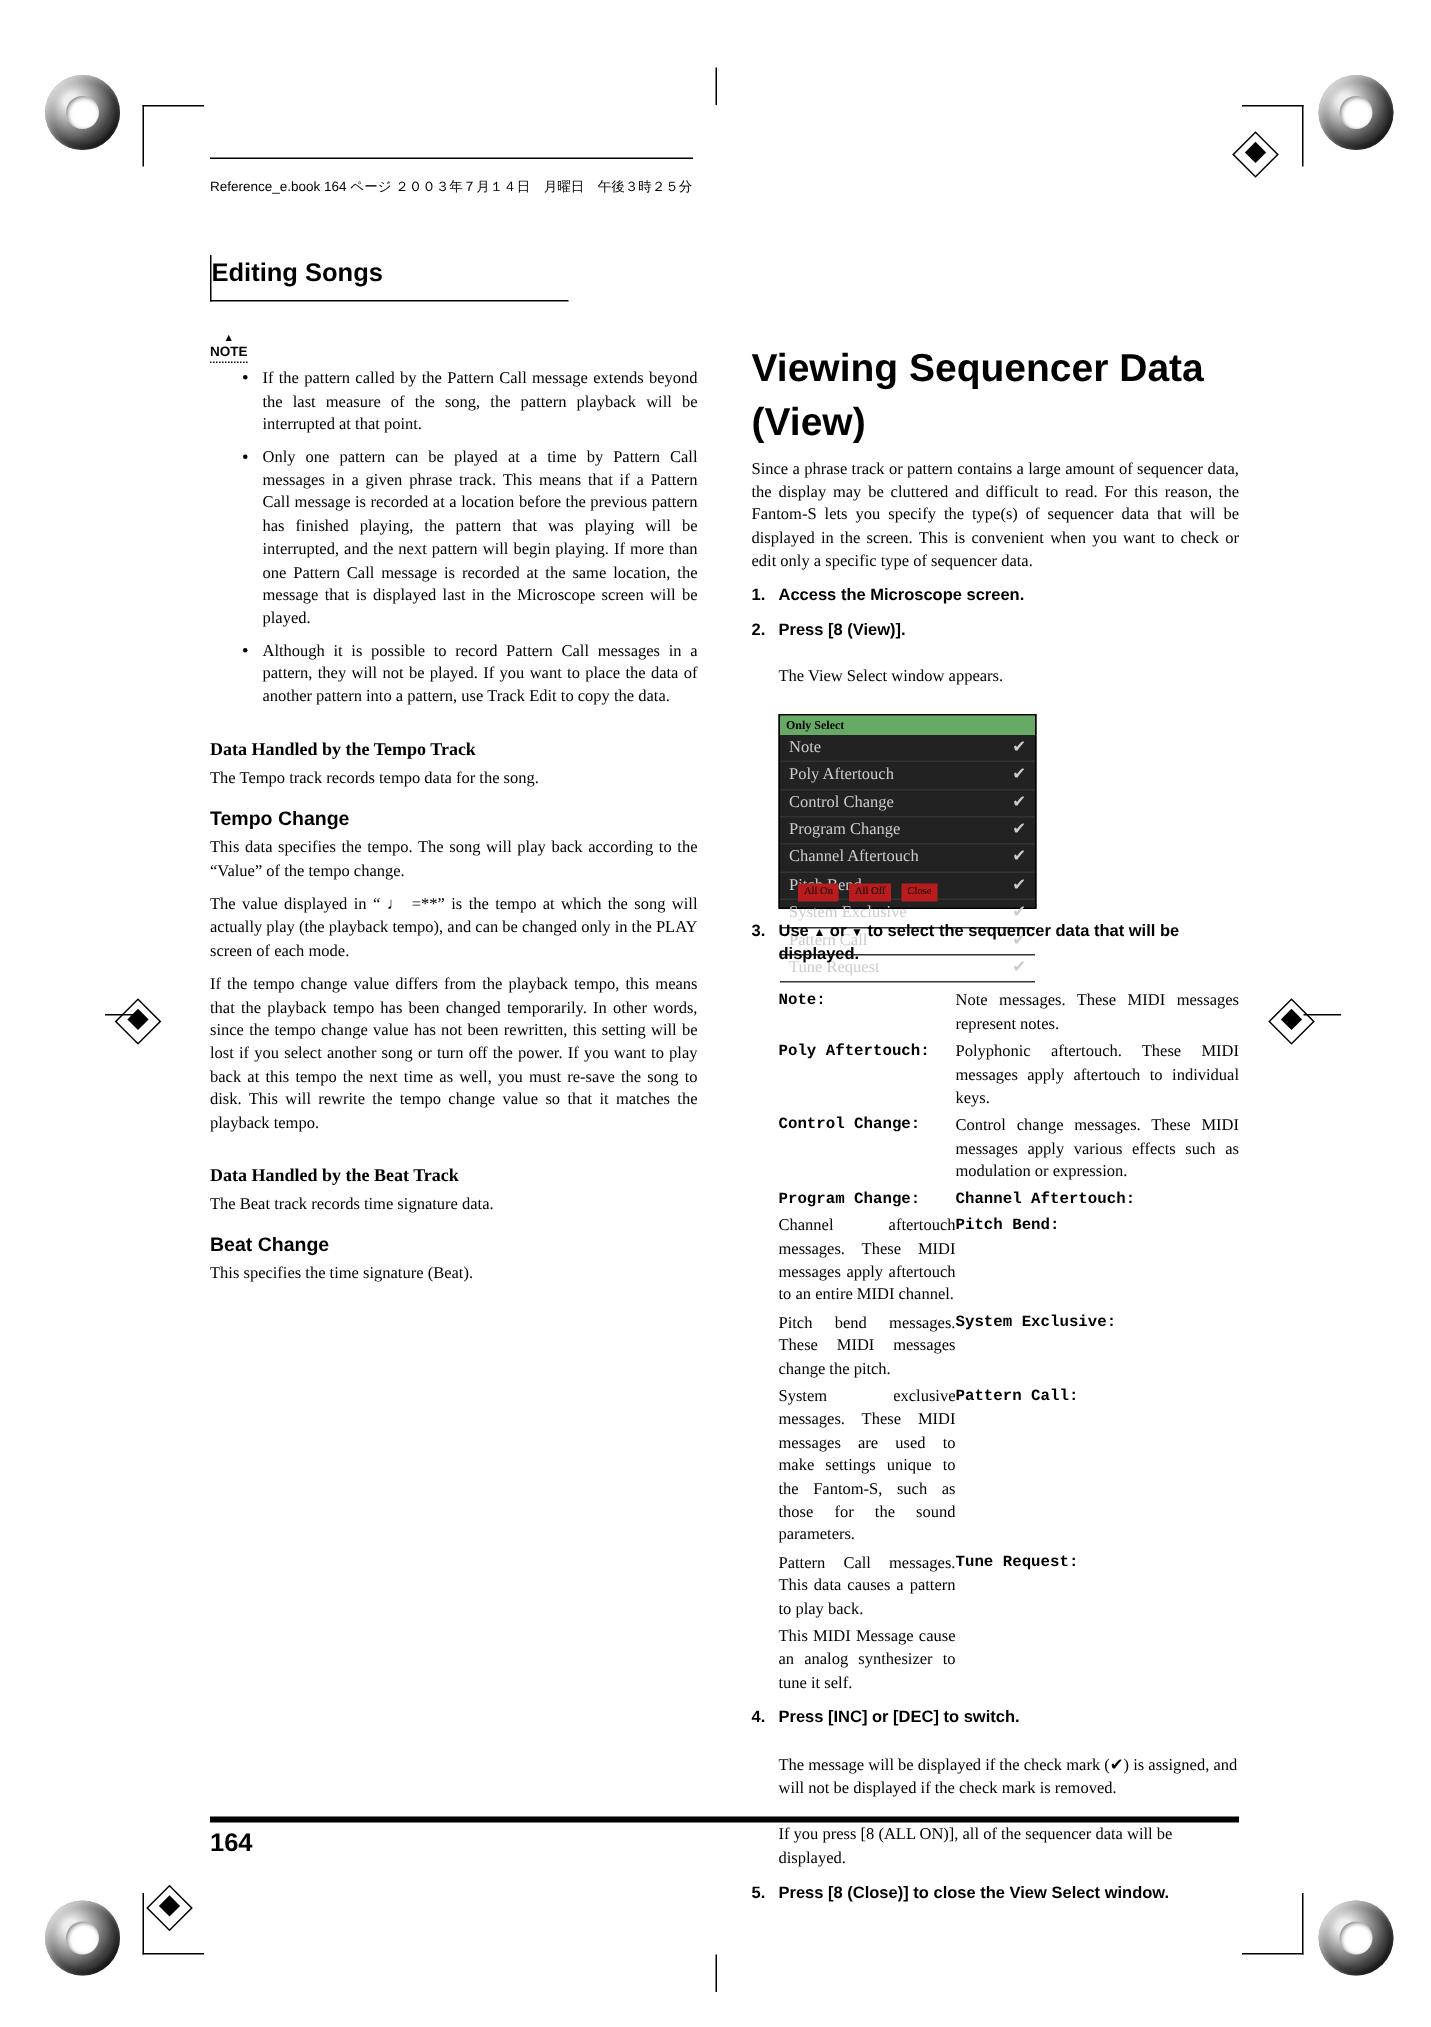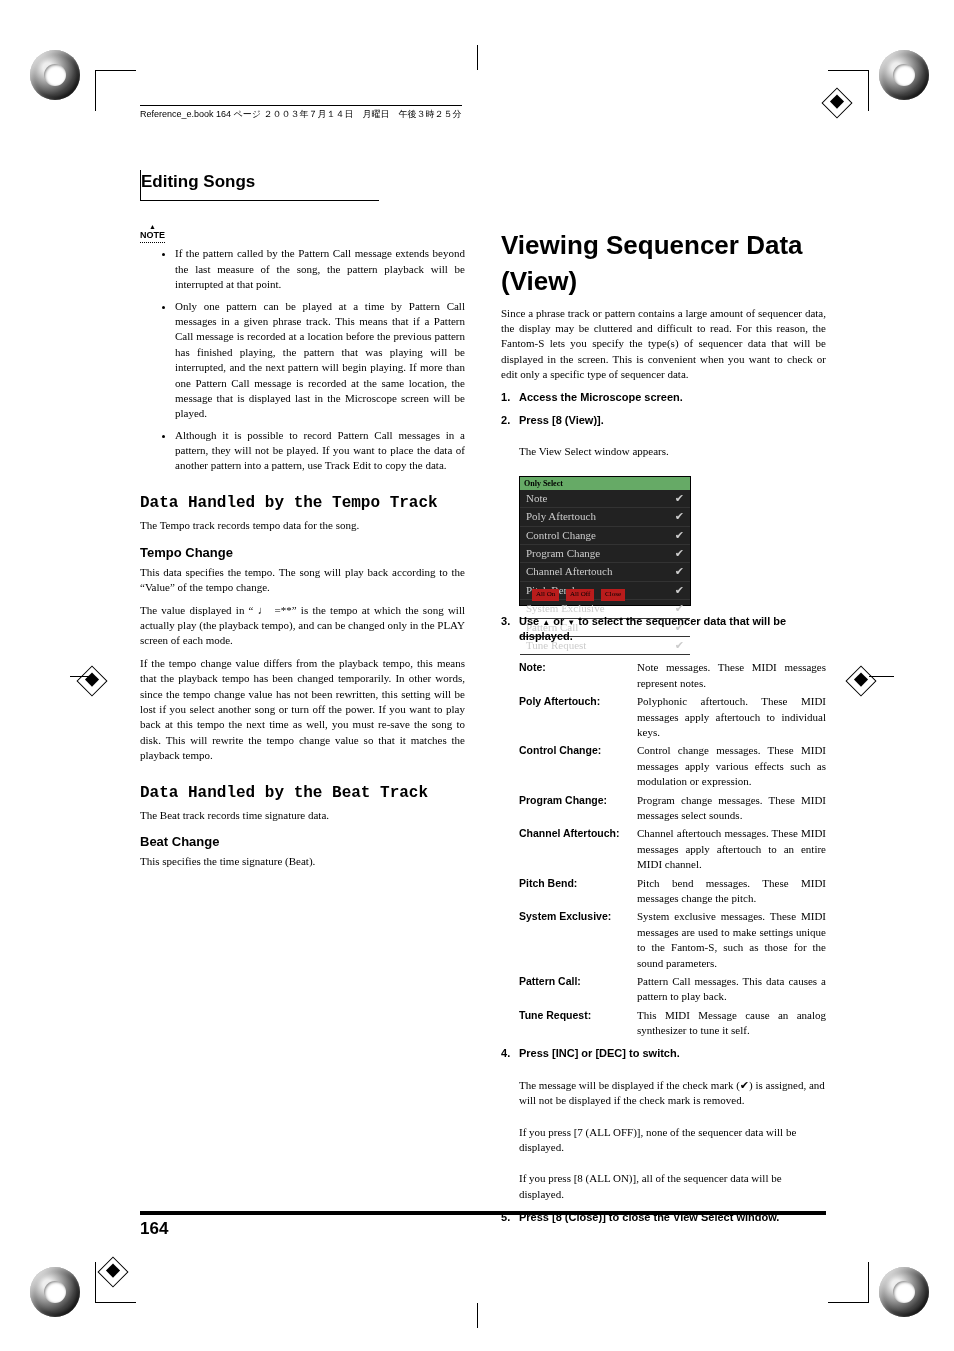--- a/index.html
+++ b/index.html
@@ -42,21 +42,21 @@
   .ring:before {
     content:''; position:absolute; top:14px; left:14px; width:22px; height:22px;
     border-radius:50%; background:#fff; box-shadow: inset 1px 1px 3px rgba(0,0,0,.5);
   }
   .ring-tl { top: 50px; left: 30px; }
   .ring-tr { top: 50px; right: 25px; }
   .ring-bl { bottom: 34px; left: 30px; }
   .ring-br { bottom: 34px; right: 25px; }
   .hint-top {
     position: absolute; top: 105px; left: 140px; font-size: 9px; font-family: sans-serif;
-    border-top: 1px solid #000; padding-top: 2px;
+    border-top: 1px solid #000; padding-top: 12px;
   }
   .reg-diamond {
     position:absolute; width:20px; height:20px; transform: rotate(45deg);
     border: 1px solid #000;
   }
   .reg-diamond.top { top: 92px; left: 826px; }
   .reg-diamond.bottom { bottom: 68px; left: 102px; }
   .reg-diamond.left { top: 670px; left: 81px; }
   .reg-diamond.right { top: 670px; left: 850px; }
   .reg-diamond:after{content:'';position:absolute;top:4px;left:4px;width:10px;height:10px;background:#000;}
@@ -89,21 +89,21 @@
   .note-icon {
     font-family: Arial, sans-serif; font-weight: bold; font-size: 9px;
     border-bottom: 1px dotted #000; text-decoration: none;
     display:inline-block; padding-bottom:1px;
     position: relative;
   }
   .note-icon:before{content:'▲'; position:absolute; top:-7px; left:50%; transform:translateX(-50%); font-size:7px;}
   ul.bullets { margin: 3px 0 0 0; padding-left: 12px; }
   ul.bullets li { margin-bottom: 6px; text-align: justify; margin-left: 23px;}
   h2.h2 {
-    font-family: Liberation Mono, monospace; font-weight: bold; font-size: 16px;
+    font-family: Liberation Serif, serif; font-weight: bold; font-size: 12px;
     margin: 18px 0 4px 0;
   }
   h2.h2-major {
     font-family: Arial, sans-serif; font-weight: bold; font-size: 26px;
     margin: 0 0 6px 0;
   }
   h3.h3 {
     font-family: Arial, sans-serif; font-weight: bold; font-size: 13px;
     margin: 10px 0 3px 0;
   }
@@ -123,21 +123,21 @@
   }
   .view-screenshot {
     width: 170px; height: 128px; background: #222; border: 1px solid #000;
     margin: 4px 0 8px 0; position: relative; color:#ccc; font-family: sans-serif; font-size:7px;
   }
   .view-screenshot .titlebar{background:#6a6;color:#000;padding:1px 4px;font-weight:bold;font-size:8px;}
   .view-screenshot .row{display:flex;justify-content:space-between;padding:1px 6px;border-bottom:1px solid #333;}
   .view-screenshot .btn{display:inline-block;background:#b91c1c;color:#000;padding:1px 4px;margin:2px;font-size:7px;}
   .view-screenshot .btns{position:absolute;bottom:2px;left:10px;}
   .kv-table { display: grid; grid-template-columns: 118px 1fr; row-gap: 3px; }
-  .kv-label { font-family: Liberation Sans, sans-serif; font-weight: bold; font-size: 10.5px; }
+  .kv-label { font-family: Liberation Mono, monospace; font-weight: bold; font-size: 10.5px; }
   .kv-val { font-size: 11px; text-align: justify;}
   .arrow-up:before{content:'▲';font-size:8px;}
   .arrow-down:before{content:'▼';font-size:8px;}
   .quarter:before{content:'♩';}
   .checkmark:before{content:'✔';}
   .page-num {
     position: absolute; bottom: 110px; left: 140px;
     font-family: Arial, sans-serif; font-weight: bold; font-size: 17px;
   }
   .page-rule {
@@ -253,40 +253,38 @@
             <span>Use </span><span class="arrow-up"></span><span> or </span><span class="arrow-down"></span><span> to select the sequencer data that will be displayed.</span>
             <div class="sub">
               <div class="kv-table">
                 <div class="kv-label">Note:</div>
                   <div class="kv-val">Note messages. These MIDI messages represent notes.</div>
                 <div class="kv-label">Poly Aftertouch:</div>
                   <div class="kv-val">Polyphonic aftertouch. These MIDI messages apply aftertouch to individual keys.</div>
                 <div class="kv-label">Control Change:</div>
                   <div class="kv-val">Control change messages. These MIDI messages apply various effects such as modulation or expression.</div>
                 <div class="kv-label">Program Change:</div>
-                  <div class="kv-val">Program change messages. These MIDI messages select sounds.</div>
                 <div class="kv-label">Channel Aftertouch:</div>
                   <div class="kv-val">Channel aftertouch messages. These MIDI messages apply aftertouch to an entire MIDI channel.</div>
                 <div class="kv-label">Pitch Bend:</div>
                   <div class="kv-val">Pitch bend messages. These MIDI messages change the pitch.</div>
                 <div class="kv-label">System Exclusive:</div>
                   <div class="kv-val">System exclusive messages. These MIDI messages are used to make settings unique to the Fantom-S, such as those for the sound parameters.</div>
                 <div class="kv-label">Pattern Call:</div>
                   <div class="kv-val">Pattern Call messages. This data causes a pattern to play back.</div>
                 <div class="kv-label">Tune Request:</div>
                   <div class="kv-val">This MIDI Message cause an analog synthesizer to tune it self.</div>
               </div>
             </div>
           </li>
           <li>
             <span>Press [INC] or [DEC] to switch.</span>
             <div class="sub">
               <span>The message will be displayed if the check mark (</span><span class="checkmark"></span><span>) is assigned, and will not be displayed if the check mark is removed.</span>
             </div>
-            <div class="sub">If you press [7 (ALL OFF)], none of the sequencer data will be displayed.</div>
             <div class="sub">If you press [8 (ALL ON)], all of the sequencer data will be displayed.</div>
           </li>
           <li><span>Press [8 (Close)] to close the View Select window.</span></li>
         </ol>
       </div>
     </div>
   </div>
 
   <div class="page-rule"></div>
   <div class="page-num">164</div>

